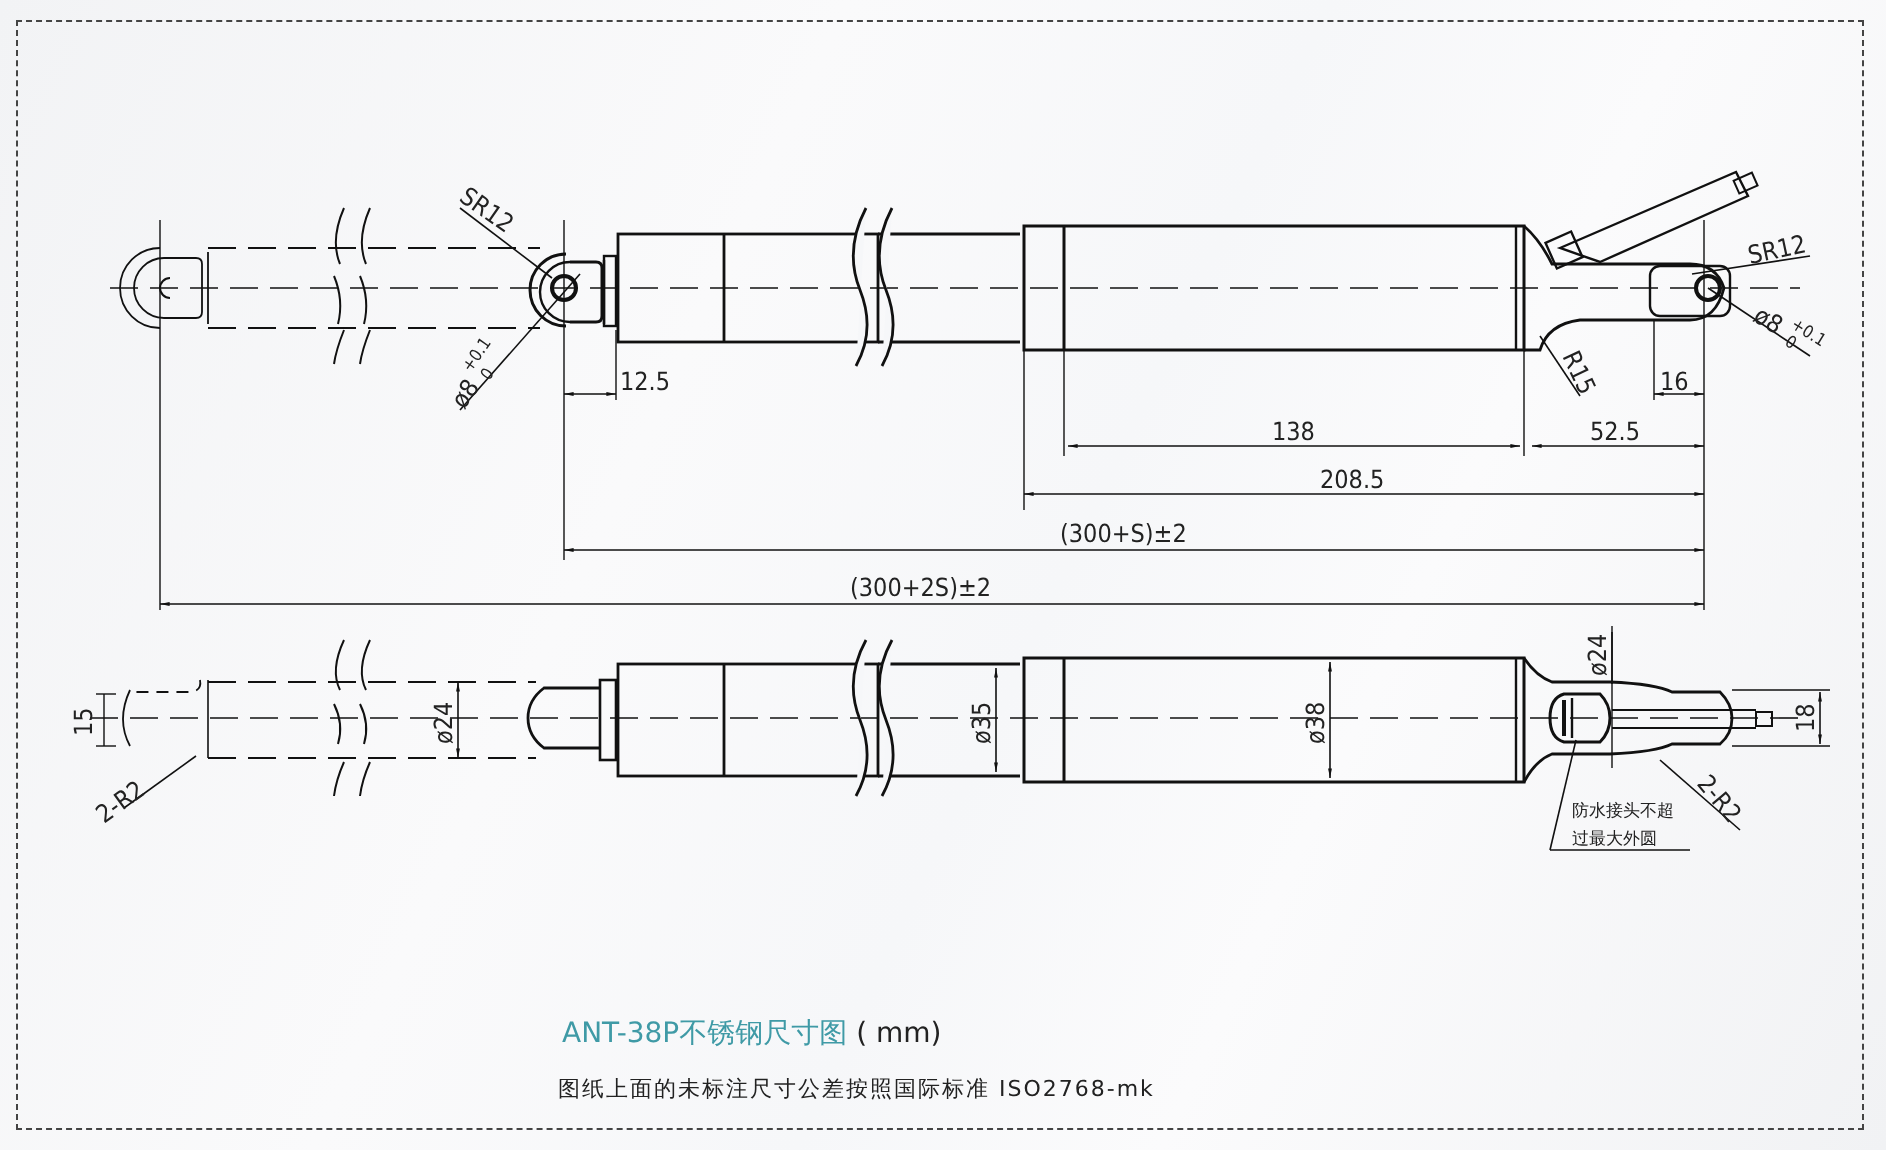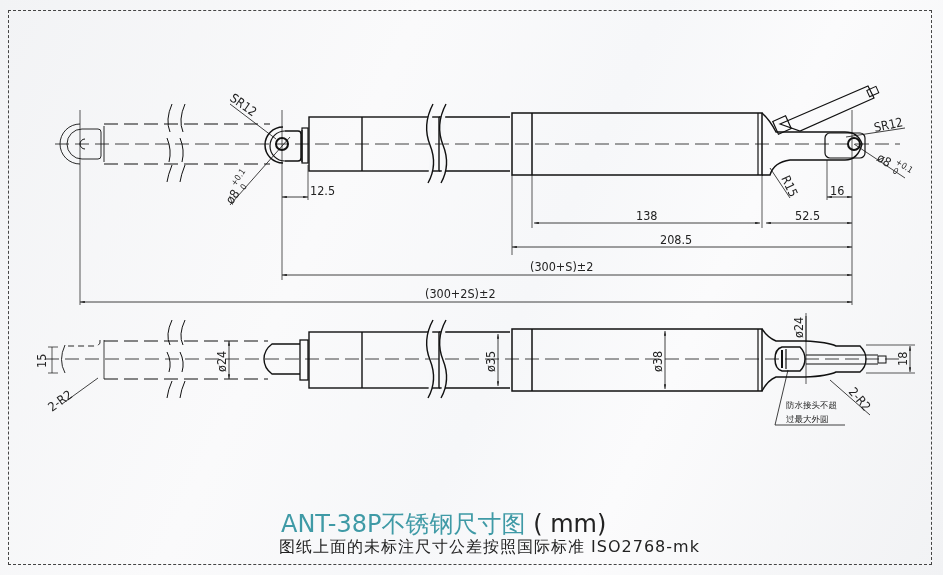--- a/index.html
+++ b/index.html
@@ -1,23 +1,23 @@
 <!DOCTYPE html>
 <html><head>
 <meta charset="utf-8">
 <style>
   html, body { margin:0; padding:0; }
   body { width:943px; height:575px; background:#f4f5f7; position:relative; overflow:hidden; font-family:"DejaVu Sans", sans-serif; }
   .bg { position:absolute; inset:0; background:linear-gradient(115deg,#f2f3f5 0%,#fafafb 35%,#f6f7f9 55%,#fbfbfc 70%,#f1f2f4 100%); }
   .frame { position:absolute; left:8px; top:10px; width:924px; height:555px; border:1.5px dashed #444; box-sizing:border-box; }
   svg.drawing { position:absolute; left:0; top:0; }
   svg text { font-family:"DejaVu Sans Condensed","DejaVu Sans", sans-serif; fill:#222; }
-  .title { position:absolute; left:281px; top:508px; font-family:"DejaVu Sans", sans-serif; font-size:24px; color:#3f9aa6; white-space:nowrap; letter-spacing:0; }
+  .title { position:absolute; left:281px; top:508px; font-family:"DejaVu Sans", sans-serif; font-size:14px; color:#3f9aa6; white-space:nowrap; letter-spacing:0; }
   .title .unit { color:#222; }
-  .subtitle { position:absolute; left:279px; top:537px; font-family:"DejaVu Sans", sans-serif; font-size:16px; color:#222; white-space:nowrap; letter-spacing:1px; }
+  .subtitle { position:absolute; left:279px; top:537px; font-family:"DejaVu Sans", sans-serif; font-size:11px; color:#222; white-space:nowrap; letter-spacing:1px; }
 </style>
 </head>
 <body>
 
 <div class="bg"></div>
 <div class="frame"></div>
 
 <svg class="drawing" width="943" height="575" viewBox="0 0 943 575">
   <defs>
     <marker id="arr" viewBox="0 0 10 10" refX="10" refY="5" markerWidth="6" markerHeight="6" orient="auto-start-reverse">

